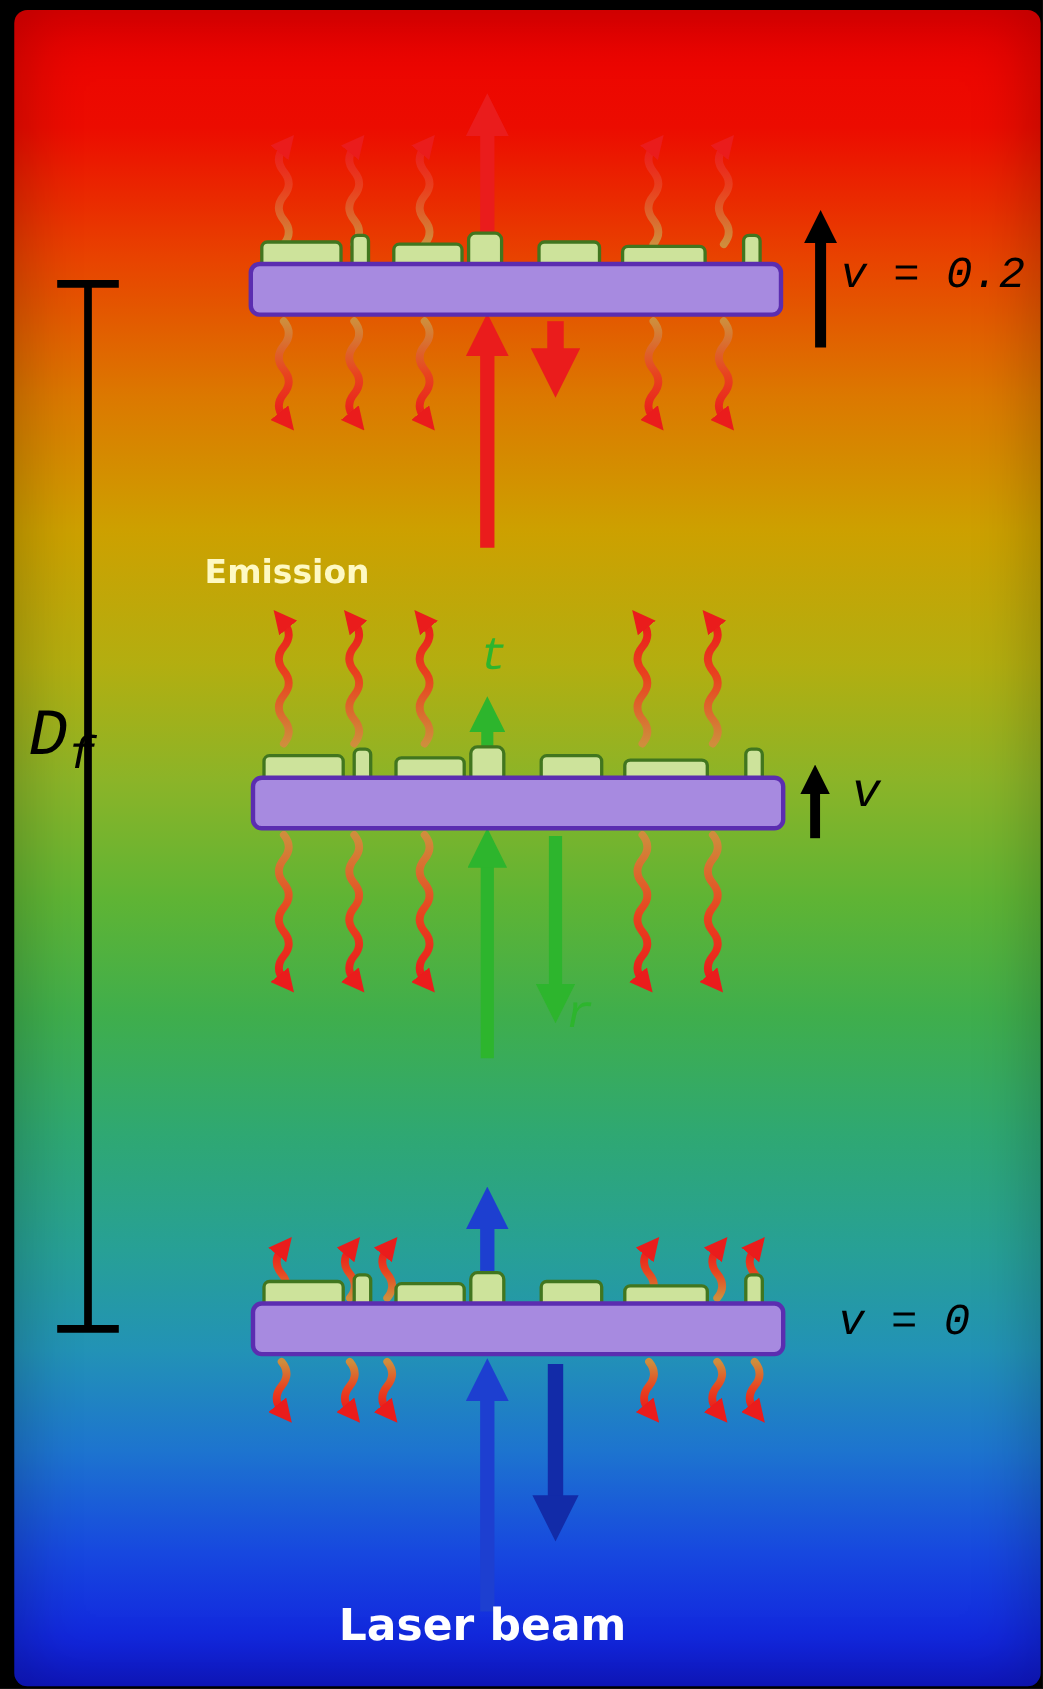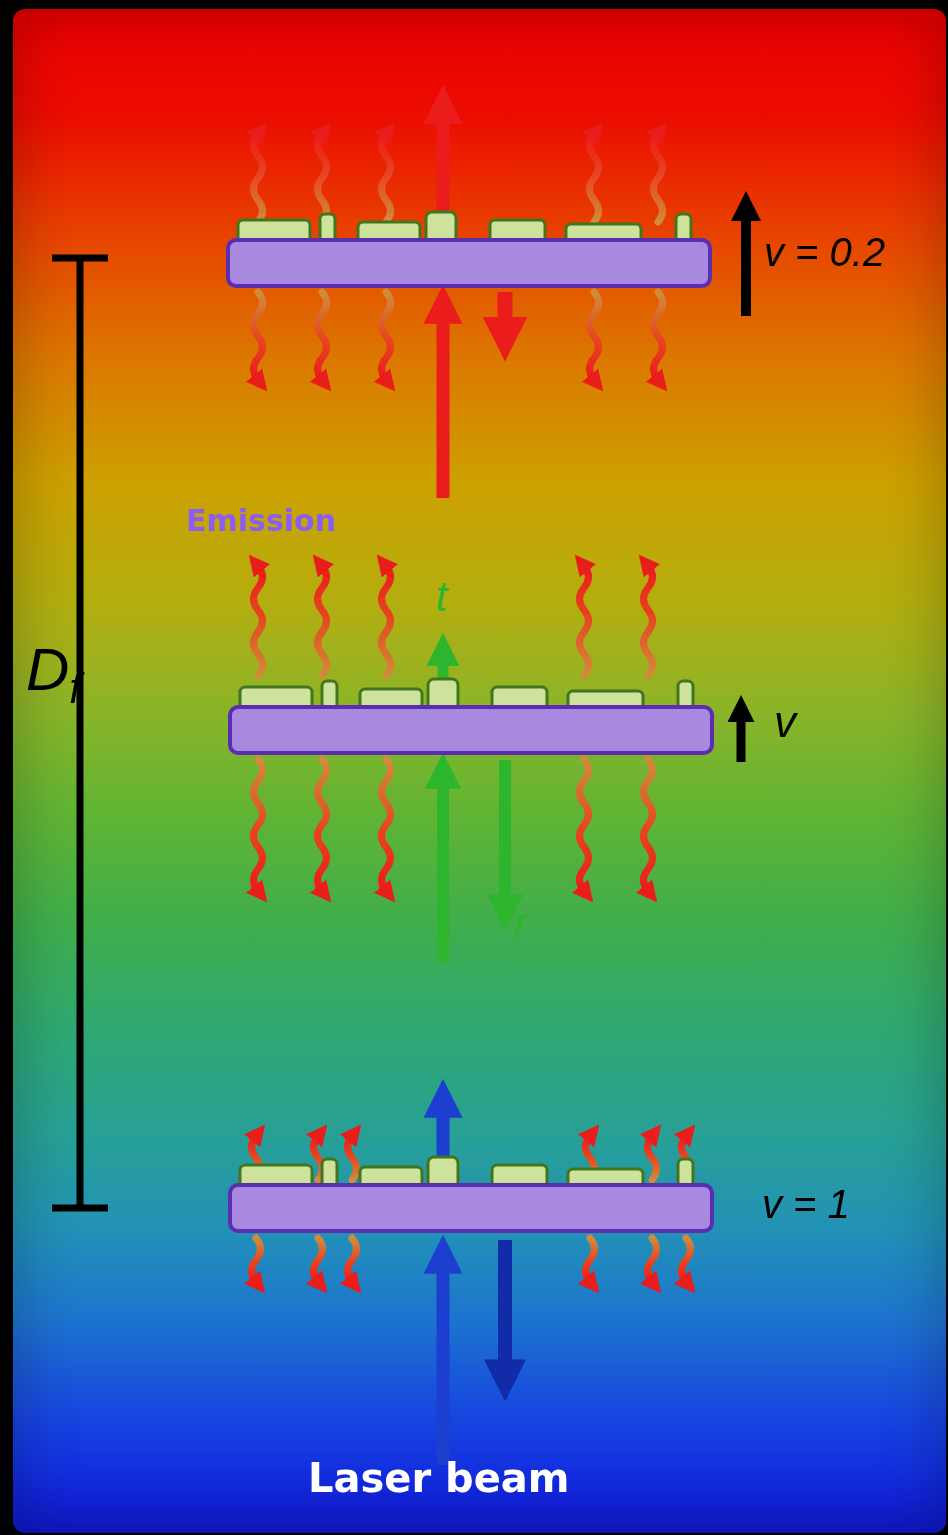--- a/index.html
+++ b/index.html
@@ -17,23 +17,23 @@
   }
   svg.scene{position:absolute;left:0;top:0;}
   .wavy{fill:none;stroke-width:7;stroke-linecap:round}
   .up{stroke:url(#emitUp)}
   .down{stroke:url(#emitDown)}
   .arrow{fill:none;stroke-linecap:butt}
   .bracket{stroke:#000;stroke-width:7;fill:none}
   .sail{fill:#a78ae0;stroke:#5b2db0;stroke-width:4}
   .bump{fill:#cde39b;stroke:#41761f;stroke-width:3}
   .label{position:absolute;line-height:1;white-space:nowrap;color:#000}
-  .math{font-family:Liberation Sans, sans-serif;font-style:italic}
+  .math{font-family:Liberation Mono, monospace;font-style:italic}
   .sans{font-family:"DejaVu Sans", sans-serif;font-weight:bold;font-style:normal}
-  .emission-label{color:#8b5cf6}
+  .emission-label{color:#fef9c3}
   .green-label{color:#2db52d}
   .laser-label{color:#ffffff}
   .df{font-size:60px}
   .df sub{font-size:42px}
 </style>
 </head>
 <body>
 
 <div class="figure">
   <div class="gradient"></div>
@@ -153,21 +153,21 @@
       <rect class="bump" x="198" y="-28" width="30" height="32" rx="6"></rect>
       <rect class="bump" x="262" y="-20" width="55" height="24" rx="5"></rect>
       <rect class="bump" x="338" y="-16" width="75" height="20" rx="5"></rect>
       <rect class="bump" x="448" y="-26" width="15" height="30" rx="5"></rect>
       <rect class="sail" x="0" y="0" width="482" height="46" rx="8"></rect>
     </g>
   </svg>
 
   <div class="label math" style="left:764px;top:232px;font-size:40px">v = 0.2</div>
   <div class="label math" style="left:774px;top:700px;font-size:44px">v</div>
-  <div class="label math" style="left:762px;top:1184px;font-size:40px">v = 1</div>
+  <div class="label math" style="left:762px;top:1184px;font-size:40px">v = 0</div>
 
   <div class="label math df" style="left:26px;top:640px">
     <span>D</span><sub>f</sub>
   </div>
 
   <div class="label sans emission-label" style="left:186px;top:506px;font-size:30px">Emission</div>
 
   <div class="label math green-label" style="left:436px;top:576px;font-size:42px">t</div>
   <div class="label math green-label" style="left:514px;top:902px;font-size:42px">r</div>
 

